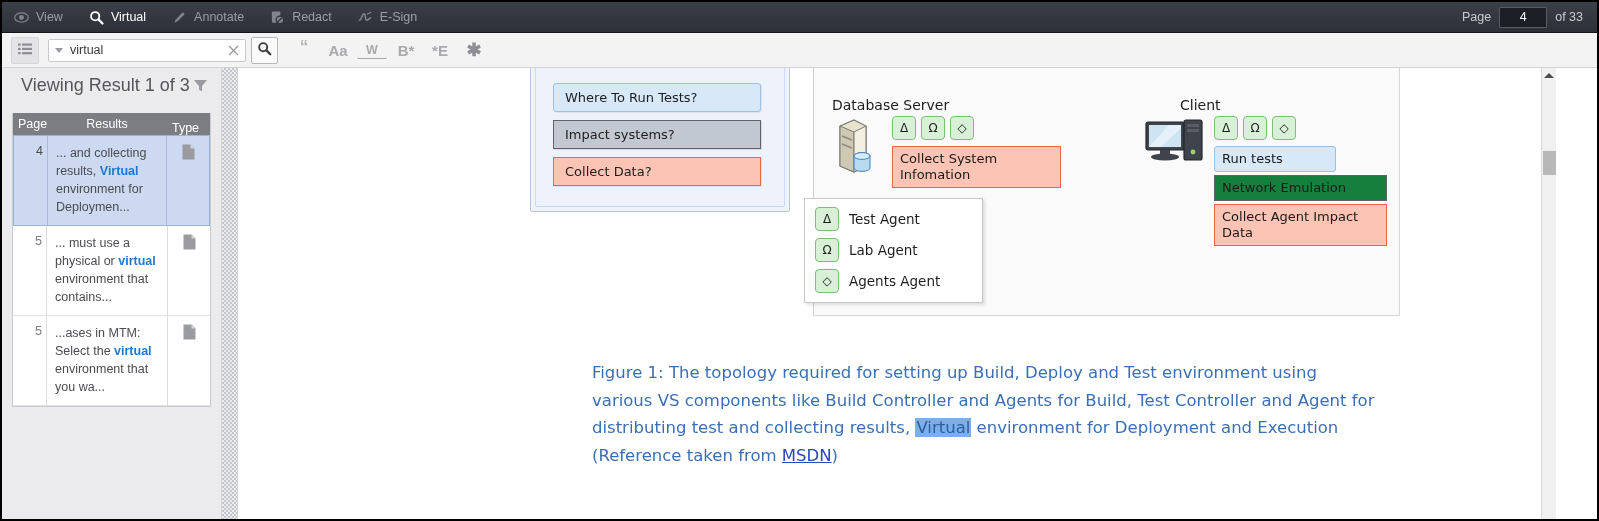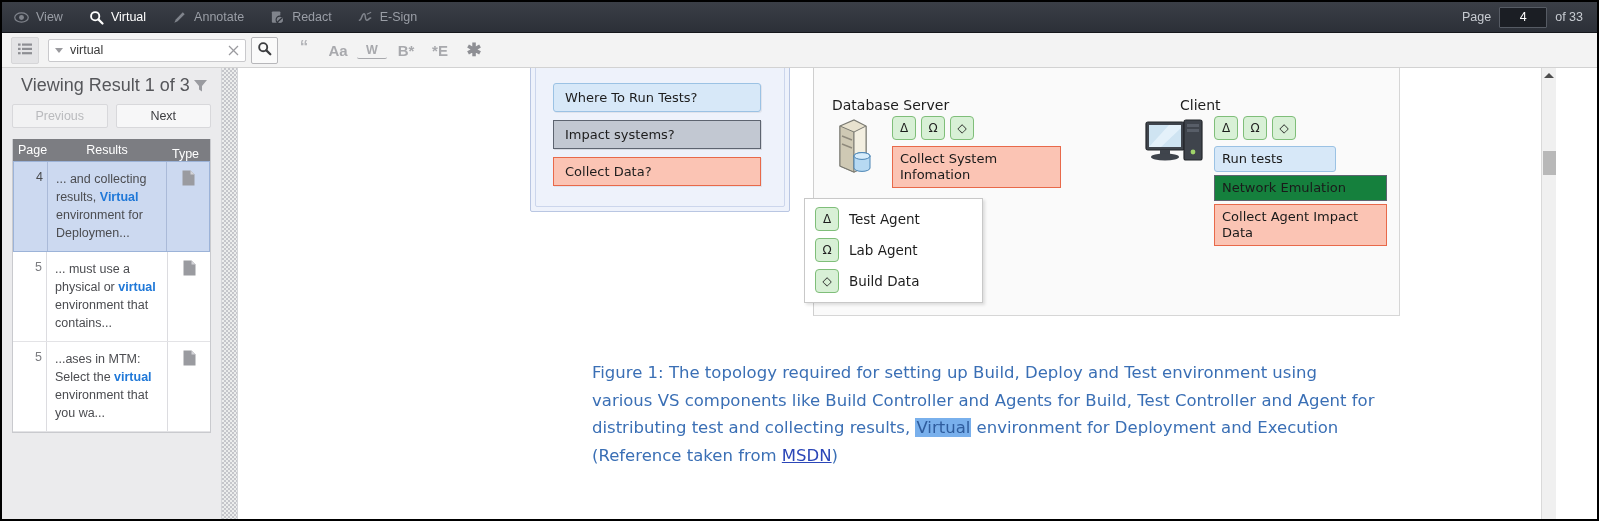--- a/index.html
+++ b/index.html
@@ -365,24 +365,20 @@
 
     <div class="viewing-row">
       <span class="viewing-text">Viewing Result 1 of 3</span>
       <span class="filter-ico">
         <svg width="17" height="17" viewBox="0 0 17 17">
             <path d="M2 3 H15 L10 9 V14.5 L7 12.5 V9 Z" fill="#9a9ba0"></path>
           </svg>
       </span>
     </div>
 
-    <div class="navbtns">
-      <div class="navbtn disabled">Previous</div>
-      <div class="navbtn">Next</div>
-    </div>
 
     <div class="restable">
       <div class="res-head">
         <div class="c-page">Page</div>
         <div class="c-res">Results</div>
         <div class="c-type">Type</div>
       </div>
 
       <div class="res-row selected">
         <div class="c-page">4</div>
@@ -501,21 +497,21 @@
           <div class="legend-item">
             <span class="agent-badge">Δ</span>
             <span class="legend-label">Test Agent</span>
           </div>
           <div class="legend-item">
             <span class="agent-badge">Ω</span>
             <span class="legend-label">Lab Agent</span>
           </div>
           <div class="legend-item">
             <span class="agent-badge">◇</span>
-            <span class="legend-label">Build Data</span>
+            <span class="legend-label">Agents Agent</span>
           </div>
         </div>
       </div>
 
       <div class="caption"><span>Figure 1:  The topology required for setting up Build, Deploy and Test environment using various VS components like Build Controller and Agents for Build, Test Controller and Agent for distributing test and collecting results, </span><span class="cap-hl">Virtual</span><span> environment for Deployment and Execution (Reference taken from </span><span class="cap-link">MSDN</span><span>)</span></div>
 
     </div>
   </div>
 
   <div class="vscroll">

